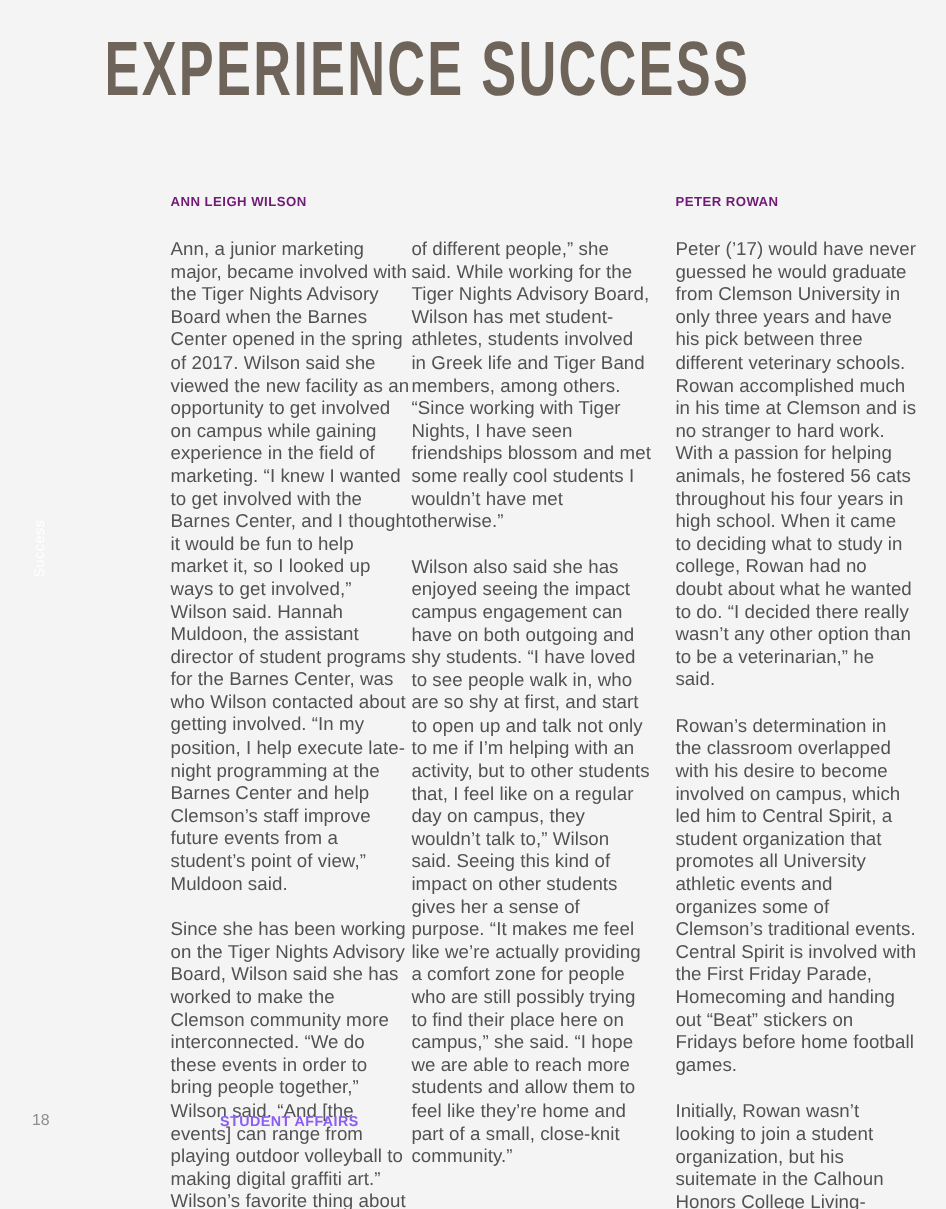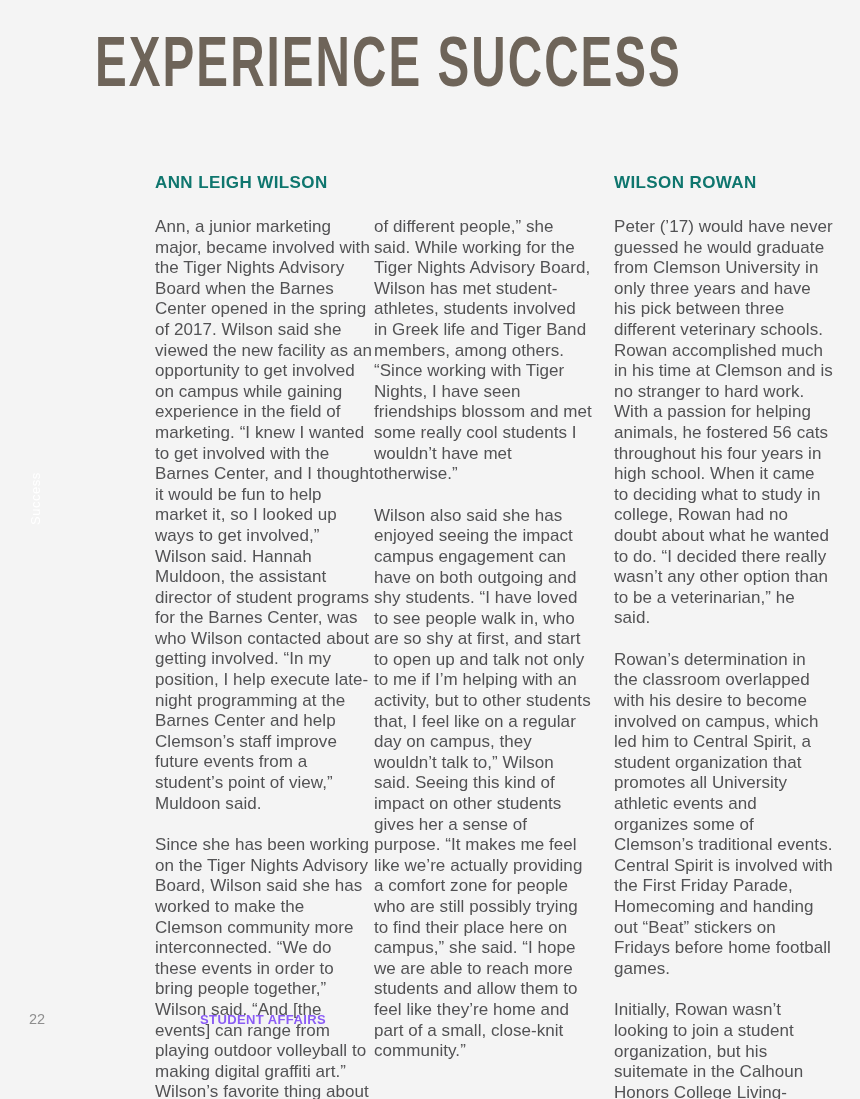--- a/index.html
+++ b/index.html
@@ -40,23 +40,23 @@
   }
   .col {
     position: absolute;
     top: 176px;
     width: 219px;
   }
   .col-1 { left: 155px; }
   .col-2 { left: 374px; }
   .col-3 { left: 614px; }
   .col-heading {
-    font-size: 17px;
+    font-size: 12px;
     font-weight: bold;
-    color: #0f766e;
+    color: #701a75;
     letter-spacing: 0.4px;
     line-height: 14px;
     margin-bottom: 27px;
     min-height: 14px;
   }
   .col p {
     font-size: 17px;
     line-height: 20.6px;
     color: #525254;
     letter-spacing: 0.05px;
@@ -92,22 +92,22 @@
     <p>Since she has been working on the Tiger Nights Advisory Board, Wilson said she has worked to make the Clemson community more interconnected. “We do these events in order to bring people together,” Wilson said. “And [the events] can range from playing outdoor volleyball to making digital graffiti art.” Wilson’s favorite thing about working for the Tiger Nights Advisory Board is meeting students from every walk of life. “The events have all types</p>
   </div>
 
   <div class="col col-2">
     <h2 class="col-heading"></h2>
     <p>of different people,” she said. While working for the Tiger Nights Advisory Board, Wilson has met student-athletes, students involved in Greek life and Tiger Band members, among others. “Since working with Tiger Nights, I have seen friendships blossom and met some really cool students I wouldn’t have met otherwise.”</p>
     <p>Wilson also said she has enjoyed seeing the impact campus engagement can have on both outgoing and shy students. “I have loved to see people walk in, who are so shy at first, and start to open up and talk not only to me if I’m helping with an activity, but to other students that, I feel like on a regular day on campus, they wouldn’t talk to,” Wilson said. Seeing this kind of impact on other students gives her a sense of purpose. “It makes me feel like we’re actually providing a comfort zone for people who are still possibly trying to find their place here on campus,” she said. “I hope we are able to reach more students and allow them to feel like they’re home and part of a small, close-knit community.”</p>
   </div>
 
   <div class="col col-3">
-    <h2 class="col-heading">WILSON ROWAN</h2>
+    <h2 class="col-heading">PETER ROWAN</h2>
     <p>Peter (’17) would have never guessed he would graduate from Clemson University in only three years and have his pick between three different veterinary schools. Rowan accomplished much in his time at Clemson and is no stranger to hard work. With a passion for helping animals, he fostered 56 cats throughout his four years in high school. When it came to deciding what to study in college, Rowan had no doubt about what he wanted to do. “I decided there really wasn’t any other option than to be a veterinarian,” he said.</p>
     <p>Rowan’s determination in the classroom overlapped with his desire to become involved on campus, which led him to Central Spirit, a student organization that promotes all University athletic events and organizes some of Clemson’s traditional events. Central Spirit is involved with the First Friday Parade, Homecoming and handing out “Beat” stickers on Fridays before home football games.</p>
     <p>Initially, Rowan wasn’t looking to join a student organization, but his suitemate in the Calhoun Honors College Living-Learning Community persuaded him to join Central Spirit. “I told him I was into sports, and</p>
   </div>
 
-  <div class="footer-pagenum">22</div>
+  <div class="footer-pagenum">18</div>
   <div class="footer-section">STUDENT AFFAIRS</div>
 
 </div>
 
 </body></html>

